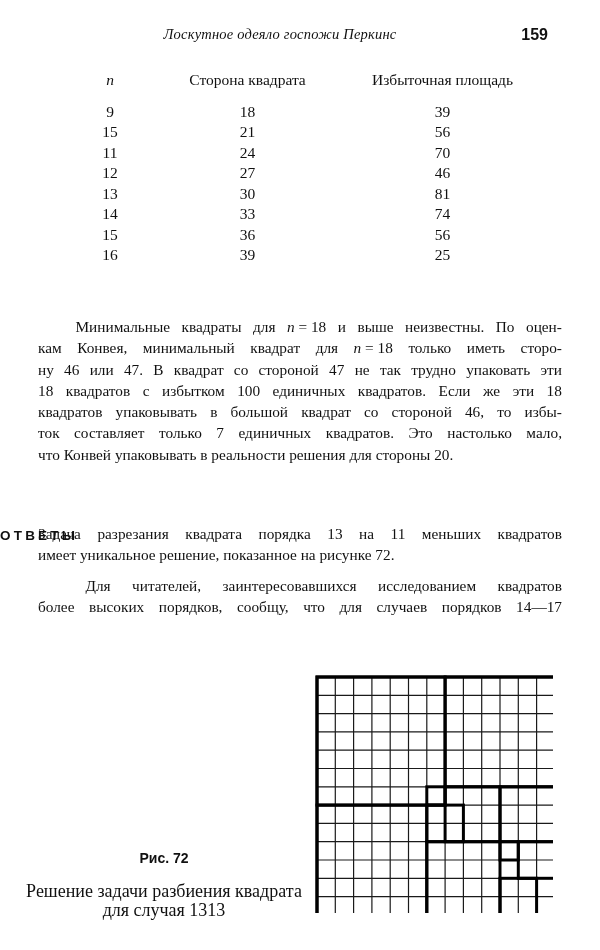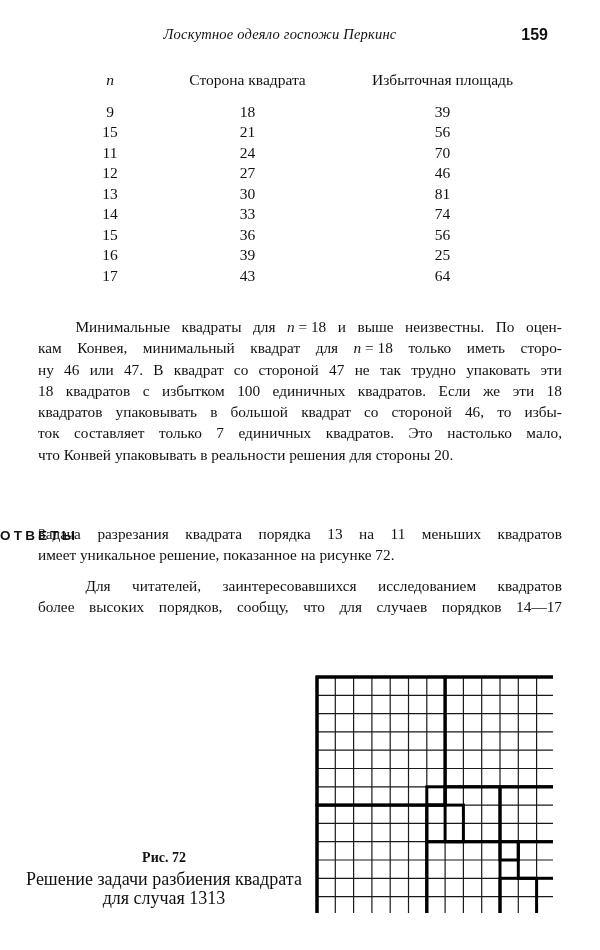--- a/index.html
+++ b/index.html
@@ -85,25 +85,25 @@
     width:238px;height:238px;
   }
   .figure svg{display:block;}
 
   
   .caption{
     position:absolute;left:20px;top:850px;width:288px;
     text-align:center;
   }
   .cap-num{
-    font-family:Liberation Serif, serif;
+    font-family:Liberation Sans, sans-serif;
     font-weight:bold;
     font-size:14px;
     display:block;
-    margin-bottom:4px;
+    margin-bottom:16px;
   }
   .cap-l1,.cap-l2{
     display:block;
     font-size:18px;
     line-height:19px;
   }
 </style>
 </head>
 <body>
 
@@ -155,25 +155,20 @@
       </tr>
       <tr>
         <td class="c0">15</td>
         <td class="c1">36</td>
         <td class="c2">56</td>
       </tr>
       <tr>
         <td class="c0">16</td>
         <td class="c1">39</td>
         <td class="c2">25</td>
-      </tr>
-      <tr>
-        <td class="c0">17</td>
-        <td class="c1">43</td>
-        <td class="c2">64</td>
       </tr>
     </tbody>
   </table>
 
   <div class="para" style="top:316px;">
       <span class="ln jx">
         <span class="indent"></span>
         <span>Минимальные</span>
         <span>квадраты</span>
         <span>для</span>

